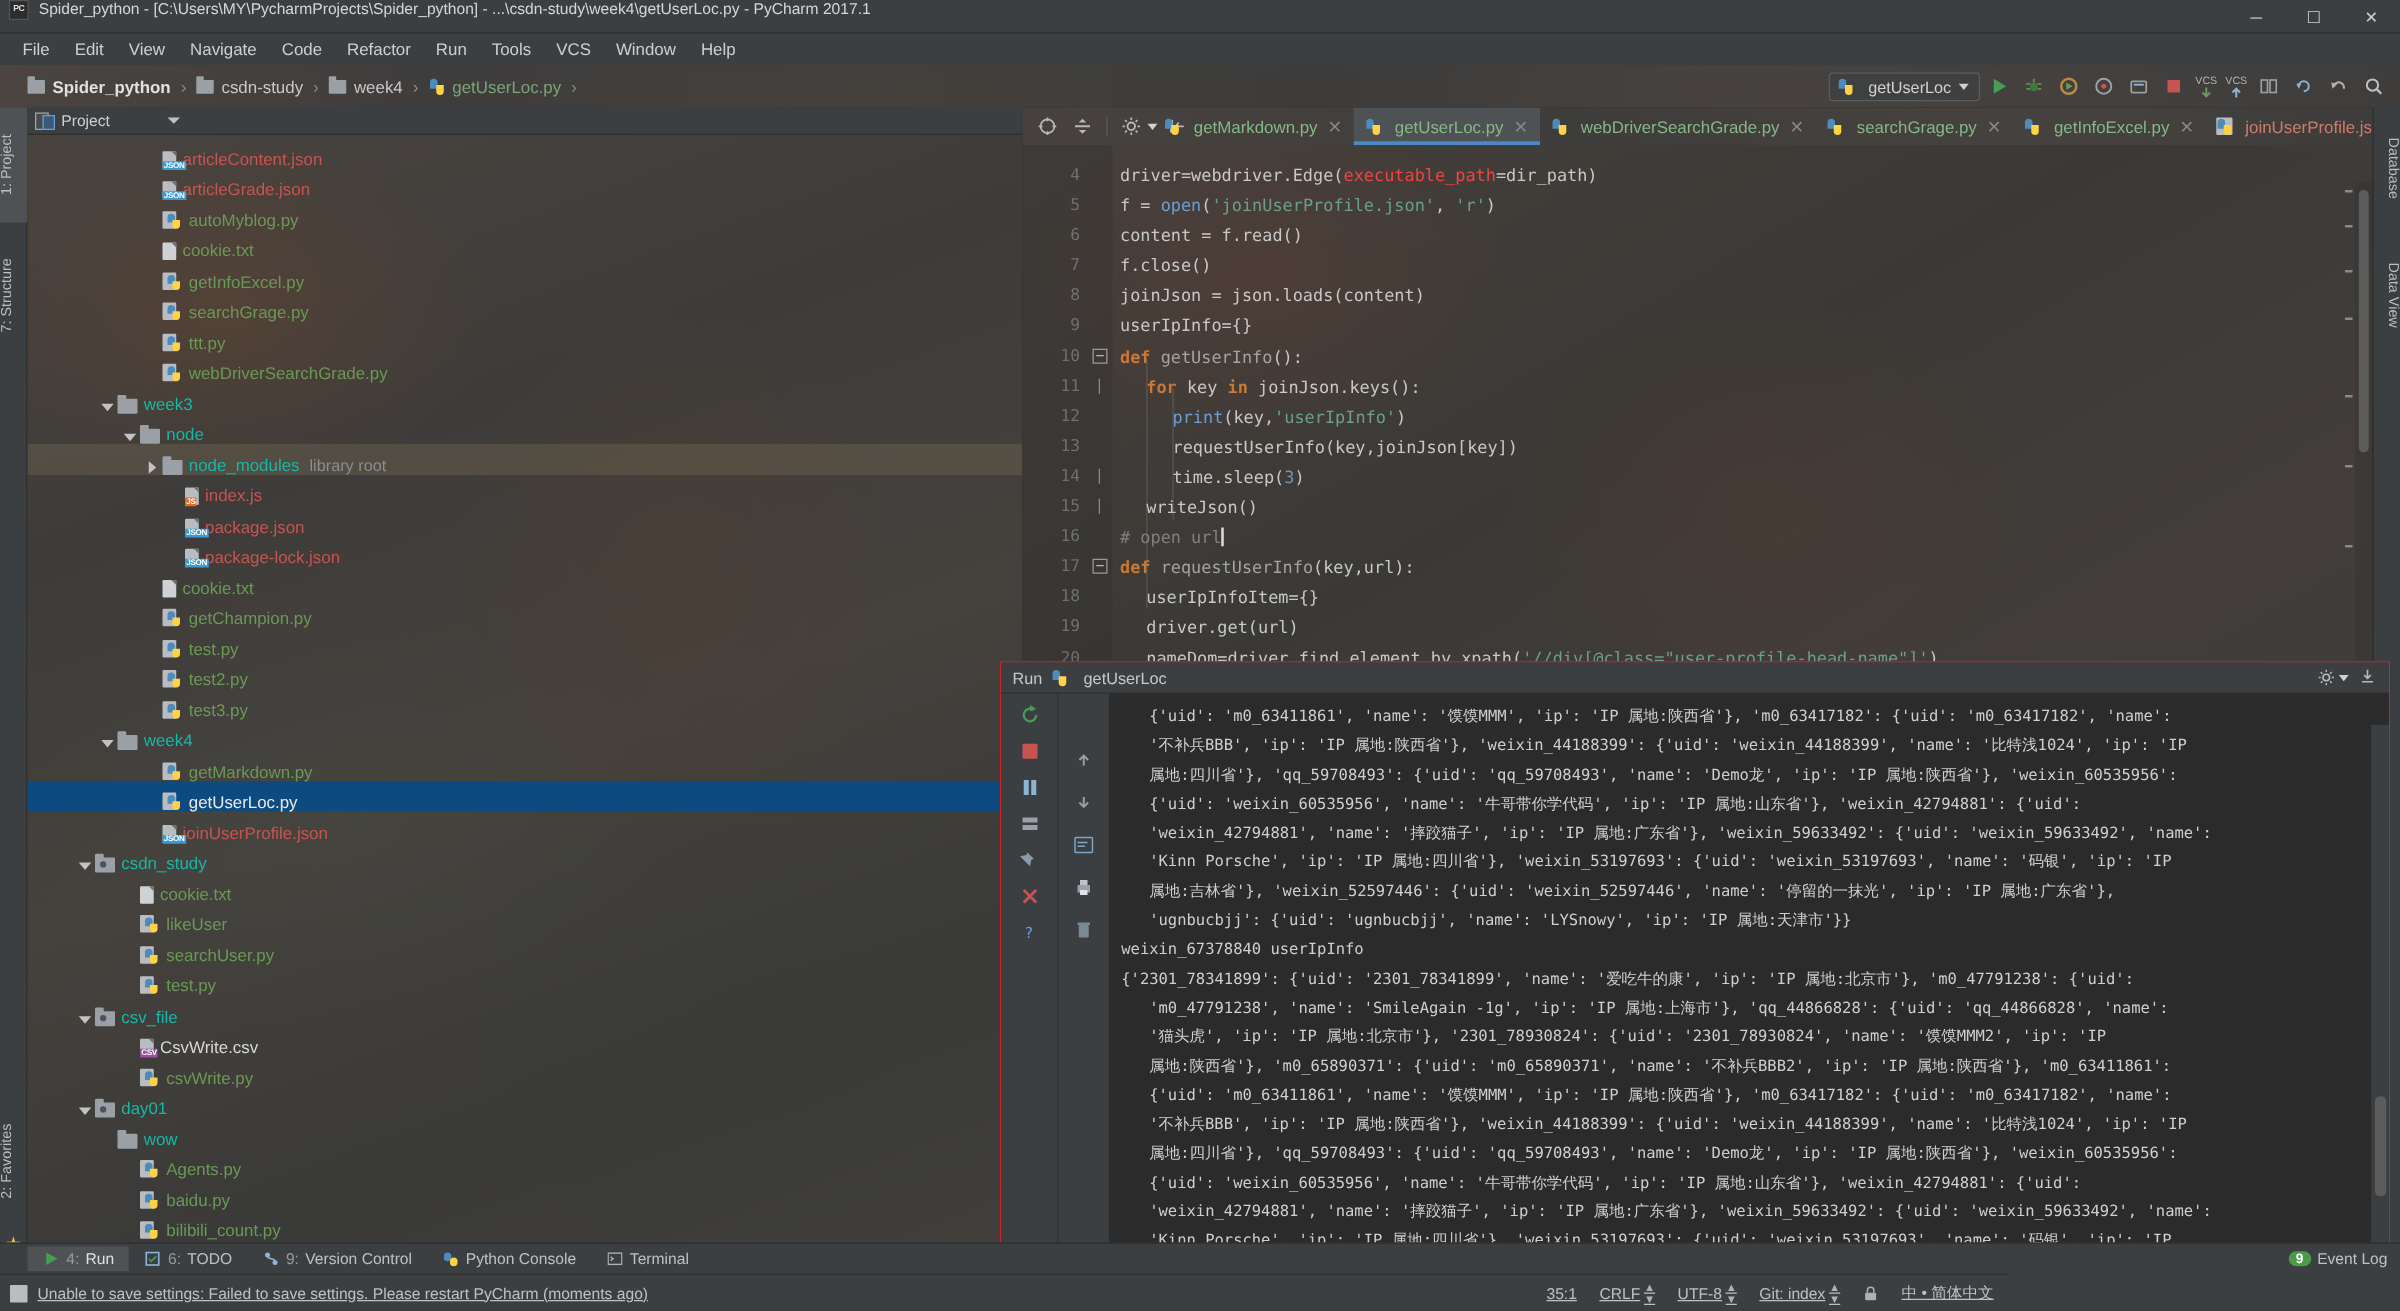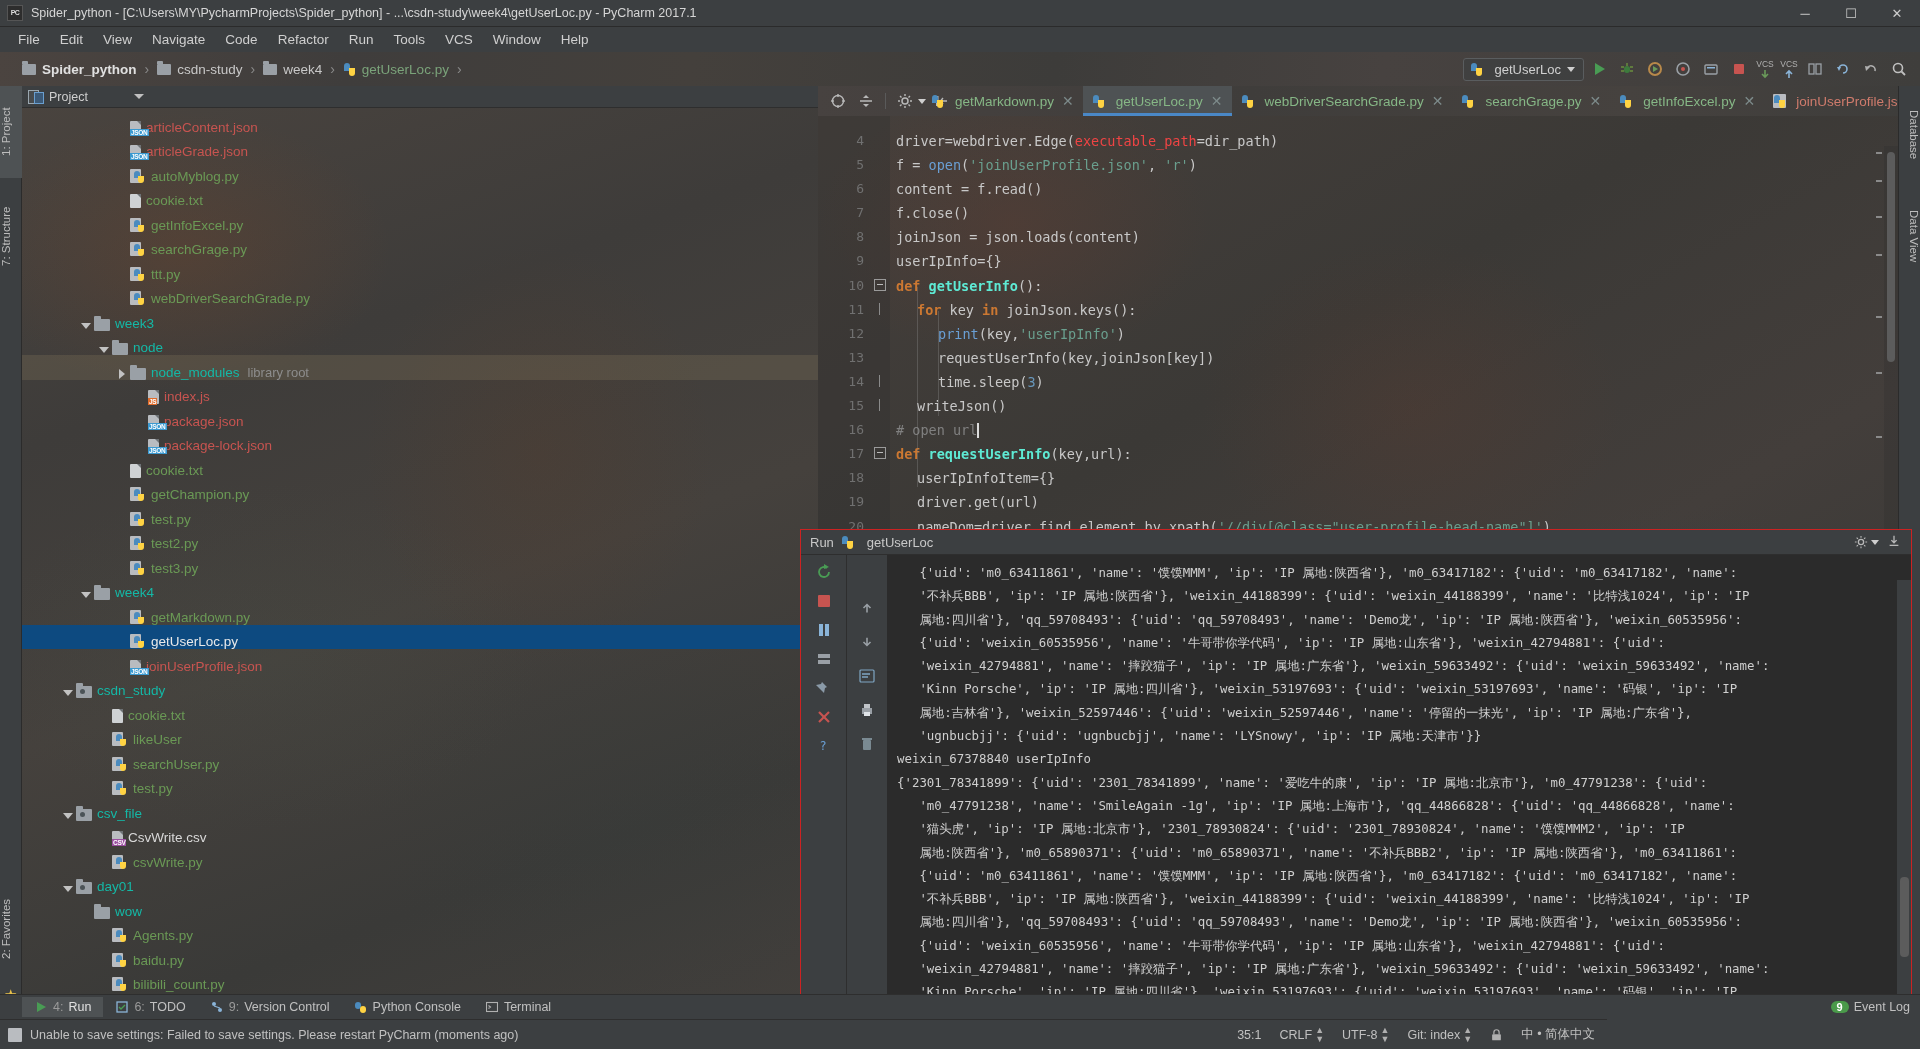--- a/index.html
+++ b/index.html
@@ -10,21 +10,21 @@
     font-family: "Liberation Sans", sans-serif;
     color: #bbbbbb;
     -webkit-font-smoothing: antialiased;
   }
   #app { position: relative; width: 1920px; height: 1049px; }
 
   
   .titlebar {
     position: absolute; top: 0; left: 0; width: 1920px; height: 27px;
     background: #3c3f41;
-    display: flex; align-items: center;
+    display: flex; align-items: flex-start;
     border-bottom: 1px solid #2b2b2b;
   }
   .titlebar .tb-icon {
     width: 16px; height: 16px; margin-left: 7px; margin-right: 8px;
     background: #2d2d2d; border: 1px solid #555;
     font-size: 7px; color: #ddd; text-align: center; line-height: 14px;
     font-weight: bold; letter-spacing: -0.5px;
     flex: 0 0 auto;
   }
   .titlebar .tb-title {
@@ -256,21 +256,21 @@
     color:#707070; font-size:13px;
   }
   .fold {
     position:absolute; left:56px; top:5px; width:12px;height:12px;
   }
   .fold.minus { border:1px solid #9a9a9a; }
   .fold.minus:after{content:'';position:absolute;left:2px;top:4px;width:6px;height:1px;background:#bbb;}
   .fold.pin:after{content:'';position:absolute;left:5px;top:0;width:1px;height:12px;background:#8a8a8a;}
   .ctext { position:absolute; left:78px; }
   .kw    { color:#cc7832; font-weight:bold; }
-  .fn    { color:#5eead4; font-weight:bold; }
+  .fn    { color:#a3a3a3; font-weight:normal; }
   .str   { color:#6a9f8e; }
   .num   { color:#6897bb; }
   .param { color:#ef4444;margin-top:18px; }
   .cmt   { color:#808080; }
   .blue  { color:#6a9fd4; }
   .plainc{ color:#c8c8c8;text-align:center; }
 
   .indent-guide { position:absolute; width:1px; background:rgba(140,140,140,.35); }
   .caret-blk { display:inline-block; width:2px; height:15px; background:#ddd; vertical-align:-3px;}
 
@@ -329,20 +329,21 @@
   .evlog { display:flex;align-items:center;gap:5px; font-size:12.5px;color:#c0c0c0;}
   .badge-g { background:#4a9a4a; color:#fff; border-radius:8px; padding:0 6px; font-size:11px; font-weight:bold;}
 
   
   .statusbar {
     position:absolute; left:0; bottom:0; width:1607px; height:30px;
     background:#3c3f41; display:flex; align-items:center; padding-left:8px;
     font-size:12.5px; color:#c0c0c0; gap:8px;
     border-top:1px solid #2e2e2e;
     z-index: 20;
+    text-decoration: underline;
   }
   .statusbar .warn-ic { width:14px;height:14px; background:#b9bcc0; border-radius:1px; position:relative;}
   .statusbar .sb-right { margin-left:auto; display:flex; align-items:center; gap:18px; padding-right:12px;}
   .sb-item { display:flex; align-items:center; gap:3px; }
   .updown { display:inline-block; font-size:9px; line-height:9px; color:#b0b0b0;}
 
   .star { color:#e8c14a; font-size:15px; }
 </style>
 </head>
 <body>

